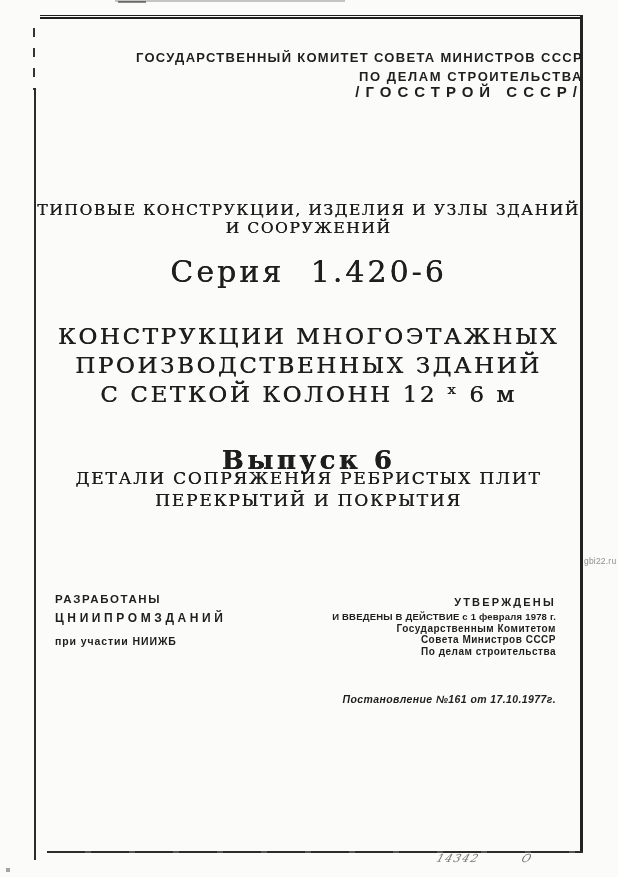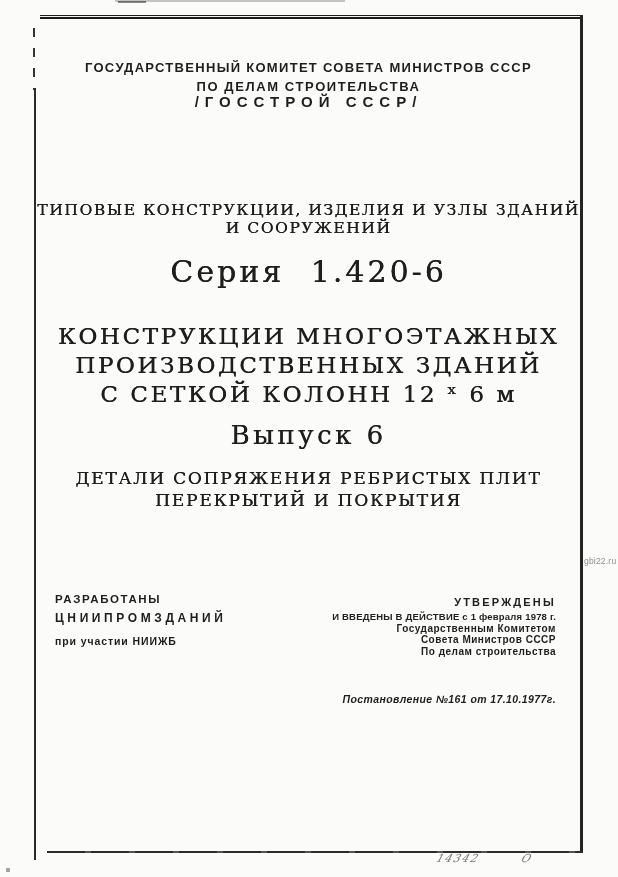--- a/index.html
+++ b/index.html
@@ -17,32 +17,32 @@
   #frame-bottom{left:47px;top:851px;width:536px;height:2px;
     background:repeating-linear-gradient(to right,#2c2c2c 0 38px,#555 38px 44px);}
   #frame-left-dash{left:33px;top:28px;width:2px;height:62px;
     background:repeating-linear-gradient(to bottom,#333 0 9px,transparent 9px 20px);}
   #frame-left{left:34px;top:88px;width:2px;height:772px;background:#2b2b2b;}
 
   .speck{background:rgba(0,0,0,0.45);}
   .serif{font-family:"DejaVu Serif","Liberation Serif",serif;
     text-shadow:0.35px 0 0 currentColor;}
 
-  #header-block{top:60px;line-height:15px;}
+  #header-block{top:50px;line-height:15px;text-align:right;}
   .h-line1{font-size:13px;font-weight:bold;letter-spacing:1.3px;}
   .h-line2{font-size:13px;font-weight:bold;letter-spacing:1.6px;margin-top:4px;}
   .h-line3{font-size:15px;font-weight:bold;letter-spacing:6px;}
 
   #typical-block{top:201px;font-size:15.5px;letter-spacing:1.6px;line-height:18px;}
 
   #series-line{top:254px;font-size:30px;letter-spacing:3px;word-spacing:14px;}
 
   #main-title{top:322px;font-size:23px;letter-spacing:2.6px;line-height:29px;}
 
-  #issue-title{top:420px;font-size:26px;letter-spacing:3.5px;}
+  #issue-title{top:445px;font-size:26px;letter-spacing:3.5px;font-weight:bold;}
   #issue-sub{top:467px;font-size:17px;letter-spacing:1.8px;line-height:22px;}
 
   #developed-block{left:55px;top:593px;width:225px;text-align:left;}
   .d-line1{font-size:11.5px;font-weight:bold;letter-spacing:1.6px;}
   .d-line2{font-size:12px;font-weight:bold;letter-spacing:3.6px;margin-top:6px;}
   .d-line3{font-size:10.5px;font-weight:bold;letter-spacing:0.9px;margin-top:10px;}
 
   #approved-block{left:316px;top:596px;width:240px;text-align:right;}
   .a-line1{font-size:11px;font-weight:bold;letter-spacing:2.2px;margin-bottom:3px;}
   .a-line2{font-size:9.5px;font-weight:bold;letter-spacing:0.2px;line-height:11.5px;}

